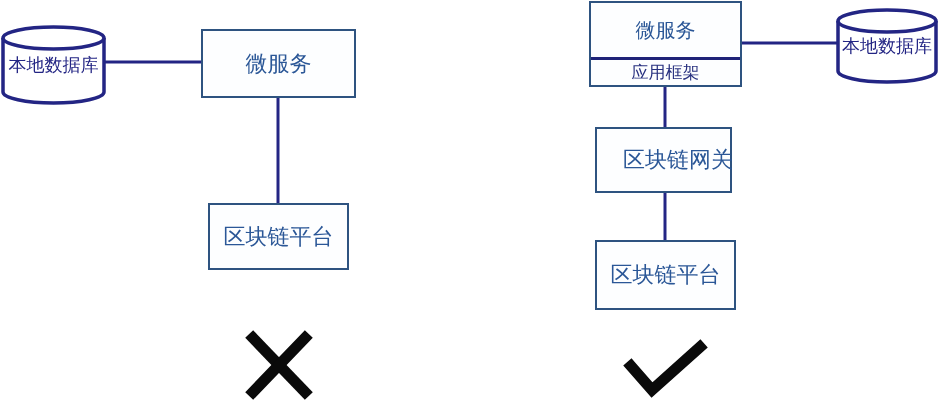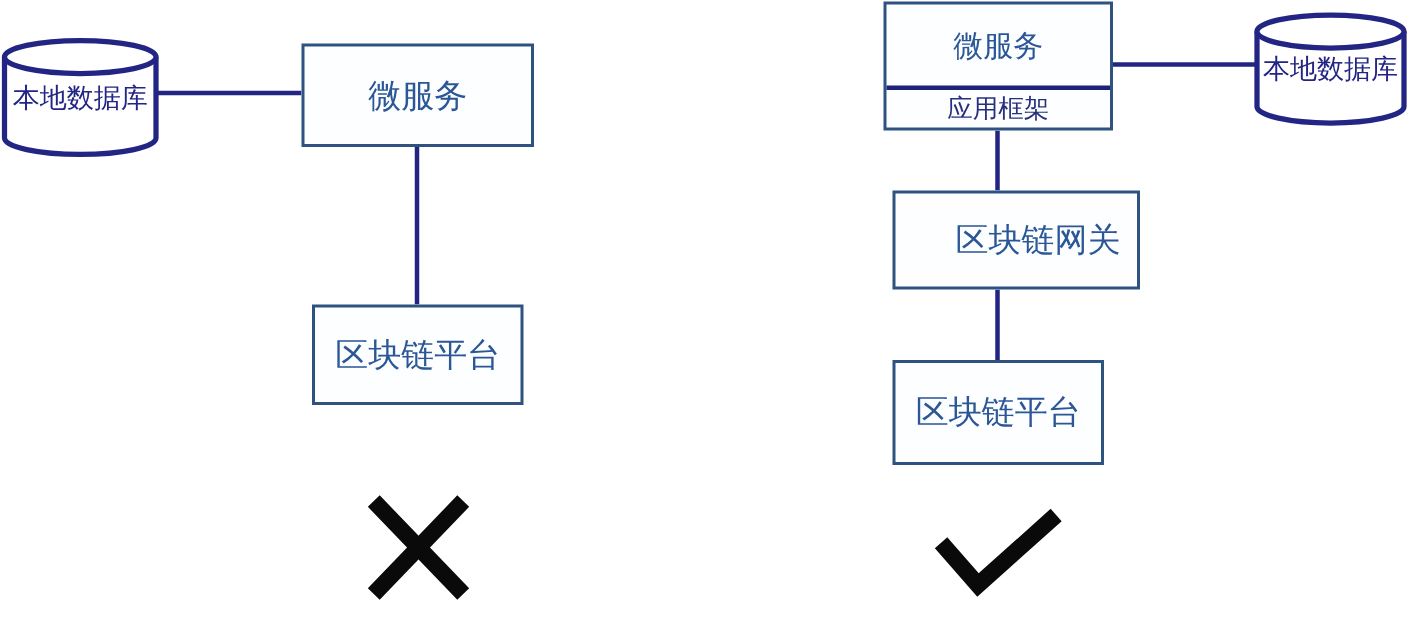--- a/index.html
+++ b/index.html
@@ -121,21 +121,21 @@
     <div class="split-top">
       <span class="node-title sm">微服务</span>
     </div>
     <div class="split-bottom">
       <span class="node-sub">应用框架</span>
     </div>
   </div>
 
   <div class="cyl-label" style="left:838px; top:12px; width:98px; height:68px;">本地数据库</div>
 
-  <div class="node" style="left:595px; top:127px; width:165px; height:66px;padding-left:29px;">
+  <div class="node" style="left:595px; top:127px; width:137px; height:66px;padding-left:29px;">
     <span class="node-title">区块链网关</span>
   </div>
 
   <div class="node" style="left:595px; top:240px; width:141px; height:70px;">
     <span class="node-title">区块链平台</span>
   </div>
 
 </div>
 
 </body></html>

